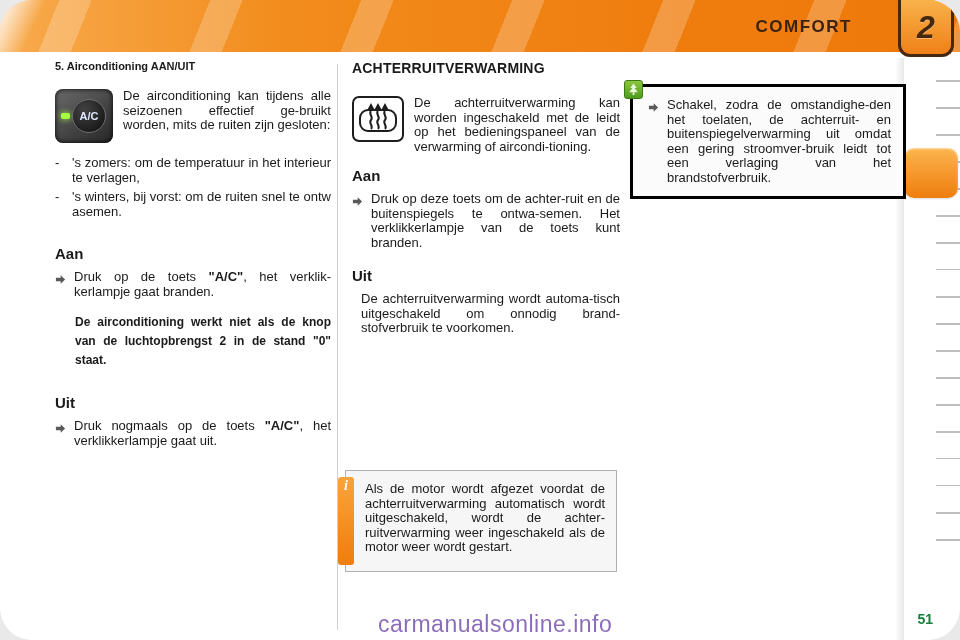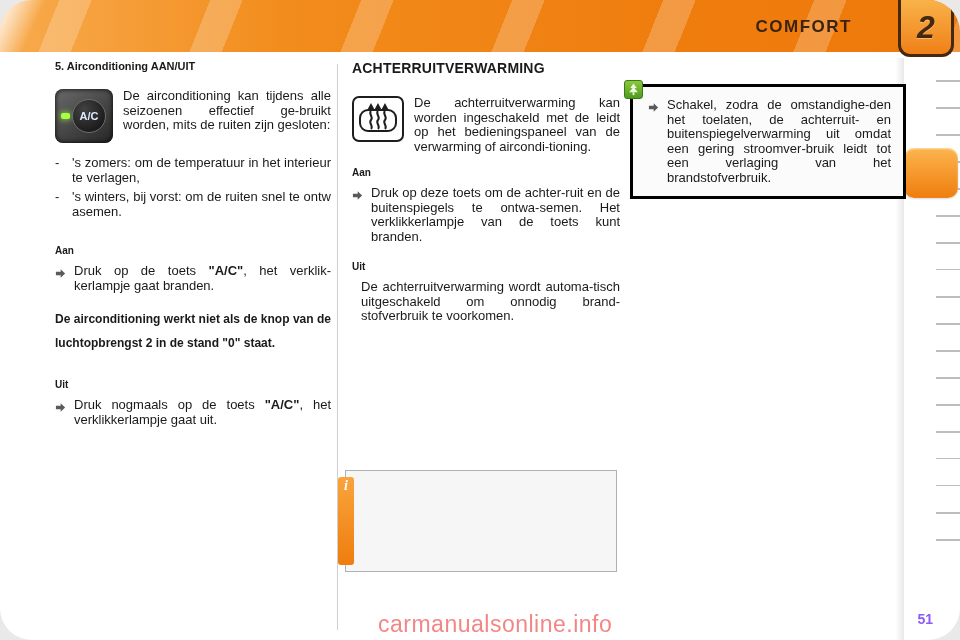--- a/index.html
+++ b/index.html
@@ -60,21 +60,21 @@
     box-shadow: inset 0 1px 2px rgba(255,255,255,0.6), 0 1px 2px rgba(0,0,0,0.15);
   }
 
   .col-divider {
     position: absolute; left: 337px; top: 64px; width: 1px; height: 566px;
     background: #cfcfcf;
   }
 
   
   .body-txt { font-size: 13px; line-height: 14.5px; text-align: justify; }
-  .subhead  { font-size: 10px; font-weight: bold; margin: 0 0 8px 0; }
+  .subhead  { font-size: 15px; font-weight: bold; margin: 0 0 8px 0; }
   .bullet   { display: flex; gap: 7px; }
   .bullet .ptr { flex: 0 0 12px; padding-top: 1px; }
   .dash-item { display: flex; gap: 9px; margin-bottom: 5px; }
   .dash-item .dash { flex: 0 0 8px; }
 
   
   .col-left { position: absolute; left: 55px; top: 60px; width: 276px; }
   .col-left .h-sec { font-size: 11px; font-weight: bold; margin-bottom: 17px; }
   .icon-row { display: flex; gap: 10px; margin-bottom: 13px; }
   .icon-row .txt { flex: 1; }
@@ -89,21 +89,21 @@
     background: #a6ff43; border-radius: 2px; box-shadow: 0 0 6px #a6ff43;
   }
   .ac-circle {
     position: absolute; right: 7px; top: 10px; width: 34px; height: 34px;
     border-radius: 50%; border: 1px solid #6d6d6d;
     background: radial-gradient(circle at 35% 30%, #424242, #0e0e0e);
     color: #dfe9ff; font-size: 11px; font-weight: bold;
     display: flex; align-items: center; justify-content: center;
   }
 
-  .warn-bold { font-size: 12px; line-height: 24px; font-weight: bold; text-align: justify; margin-bottom: 24px; }
+  .warn-bold { font-size: 12px; line-height: 19px; font-weight: bold; text-align: justify; margin-bottom: 24px; margin-left: 20px; }
   .gap-lg { margin-bottom: 26px; }
   .gap-md { margin-bottom: 14px; }
 
   
   .col-mid { position: absolute; left: 352px; top: 60px; width: 268px; }
   .col-mid .h-main { font-size: 14px; font-weight: bold; letter-spacing: 0.2px; margin-bottom: 20px; }
 
   .defrost-btn {
     flex: 0 0 52px; height: 46px; border: 2px solid #1d1d1d; border-radius: 7px;
     background: #fff; display: flex; align-items: center; justify-content: center;
@@ -136,26 +136,26 @@
     padding-top: 2px;
   }
   .info-i {
     color: #fff; font-family: "Liberation Serif", serif;
     font-style: italic; font-weight: bold; font-size: 14px; line-height: 14px;
   }
 
   
   .page-num {
     position: absolute; right: 27px; bottom: 13px;
-    font-size: 14px; font-weight: bold; color: #8b5cf6;
+    font-size: 14px; font-weight: bold; color: #15803d;
   }
   .watermark {
     position: absolute; left: 378px; bottom: 2px;
     font-size: 23px; letter-spacing: 0.5px;
-    color: #ef4444; opacity: 0.65; white-space: nowrap; text-align: center;
+    color: #4c1d95; opacity: 0.65; white-space: nowrap; text-align: center;
   }
 </style>
 </head>
 <body>
 
 <div class="page">
 
   <div class="header">
     <div class="section-title">COMFORT</div>
   </div>
@@ -261,18 +261,19 @@
           </svg>
       </span>
       <p class="body-txt">Schakel, zodra de omstandighe-den het toelaten, de achterruit- en buitenspiegelverwarming uit omdat een gering stroomver-bruik leidt tot een verlaging van het brandstofverbruik.</p>
     </div>
   </div>
 
   <div class="info-box">
     <div class="info-bar">
       <span class="info-i">i</span>
     </div>
+    <p class="body-txt">Als de motor wordt afgezet voordat de achterruitverwarming automatisch wordt uitgeschakeld, wordt de achter-ruitverwarming weer ingeschakeld als de motor weer wordt gestart.</p>
   </div>
 
   <div class="page-num">51</div>
   <div class="watermark">carmanualsonline.info</div>
 
 </div>
 
 </body></html>

